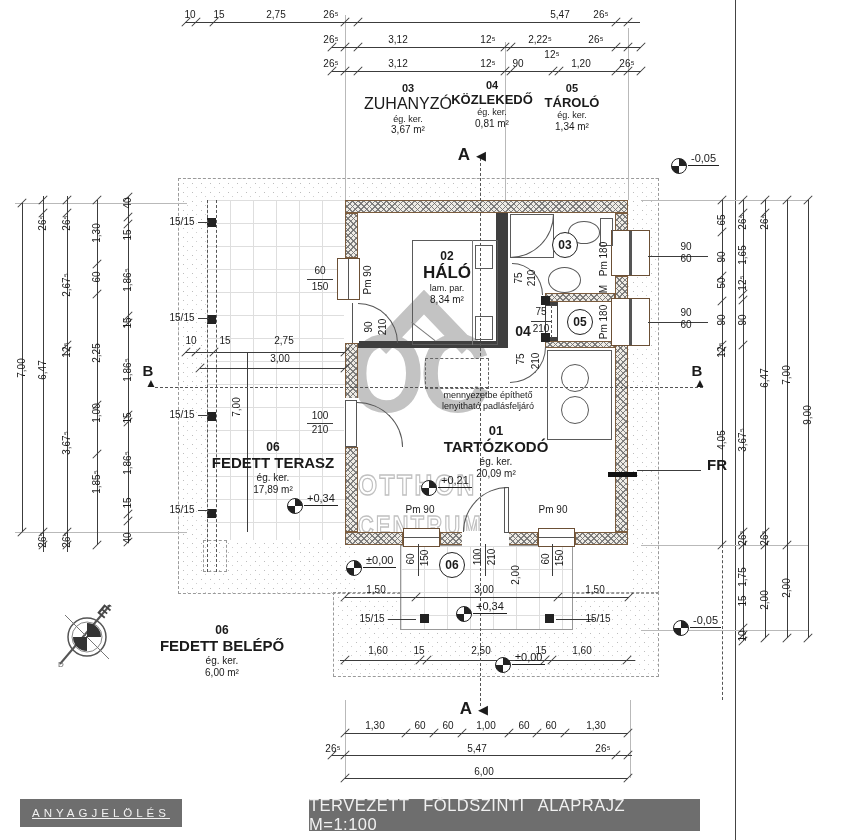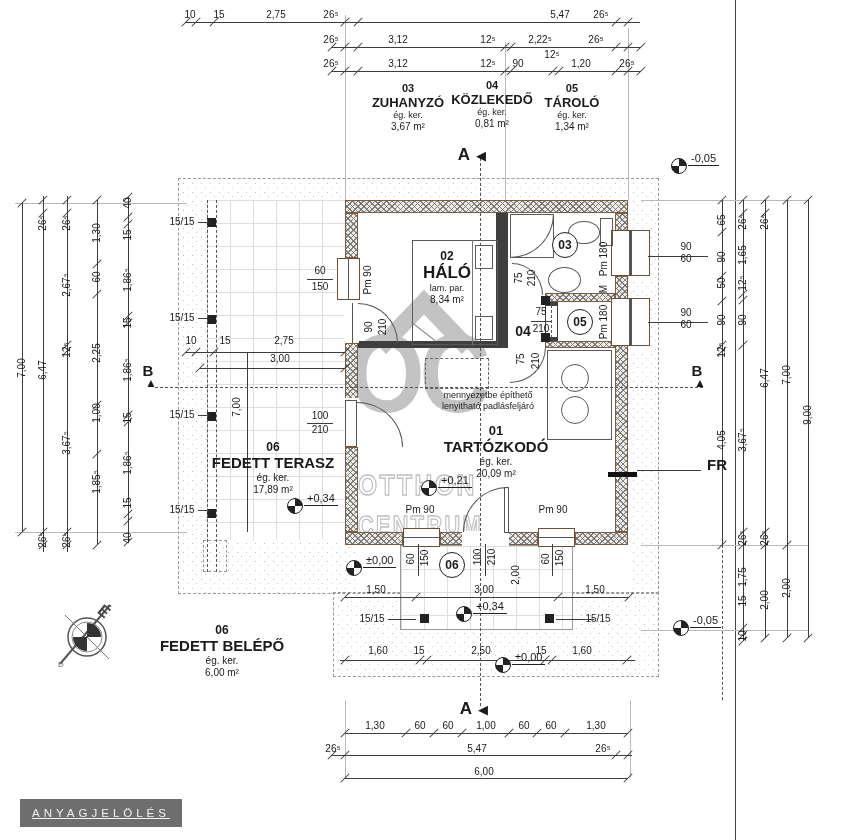--- a/index.html
+++ b/index.html
@@ -138,20 +138,23 @@
     <line x1="15" y1="20" x2="59" y2="64" stroke="#777" stroke-width="1"></line>
     <path d="M37,42 L37,28 A14,14 0 0 1 51,42 Z" fill="#333"></path>
     <path d="M37,42 L37,56 A14,14 0 0 1 23,42 Z" fill="#333"></path>
     <text x="49" y="18" font-size="16" font-weight="bold" fill="#444" transform="rotate(40 49 14)">É</text>
     <text x="8" y="72" font-size="8" fill="#666">D</text>
   </svg>
 
 
   <div class="fbox" style="left:20px;top:799px;width:162px;height:28px;">
     <span id="f-mat">ANYAGJELÖLÉS</span>
+  </div>
+  <div class="fbox" style="left:309px;top:799px;width:391px;height:32px;">
+    <span id="f-title">TERVEZETT FÖLDSZINTI ALAPRAJZ M=1:100</span>
   </div>
   <div class="sheetline" style="left:735px;top:0;width:1px;height:840px;"></div>
 
   <div id="gen">
       <div class="ln" style="left: 185px; top: 22px; width: 455px; height: 1px;"></div>
       <div class="ln" style="left: 332px; top: 47px; width: 309px; height: 1px;"></div>
       <div class="ln" style="left: 332px; top: 71px; width: 309px; height: 1px;"></div>
       <div class="ln" style="left: 345px; top: 733px; width: 283px; height: 1px;"></div>
       <div class="ln" style="left: 332px; top: 755px; width: 300px; height: 1px;"></div>
       <div class="ln" style="left: 345px; top: 778px; width: 283px; height: 1px;"></div>
@@ -477,21 +480,21 @@
       <div class="post" style="left: 207px; top: 218px; width: 9px; height: 9px;"></div>
       <div class="post" style="left: 207px; top: 315px; width: 9px; height: 9px;"></div>
       <div class="post" style="left: 207px; top: 412px; width: 9px; height: 9px;"></div>
       <div class="post" style="left: 207px; top: 509px; width: 9px; height: 9px;"></div>
       <div class="post" style="left: 420px; top: 614px; width: 9px; height: 9px;"></div>
       <div class="post" style="left: 545px; top: 614px; width: 9px; height: 9px;"></div>
       <div class="post" style="left: 541px; top: 296px; width: 9px; height: 9px;"></div>
       <div class="post" style="left: 541px; top: 333px; width: 9px; height: 9px;"></div>
       <div class="blk" style="left: 408px; top: 82px;">
         <span style="font-size: 11px; font-weight: bold;">03</span>
-        <span style="font-size: 13px; font-weight: bold;">ZUHANYZÓ</span>
+        <span style="font-size: 16px; font-weight: normal;">ZUHANYZÓ</span>
         <span style="font-size: 9px;">ég. ker.</span>
         <span style="font-size: 10px;">3,67 m²</span>
       </div>
       <div class="blk" style="left: 492px; top: 79px;">
         <span style="font-size: 11px; font-weight: bold;">04</span>
         <span style="font-size: 13px; font-weight: bold;">KÖZLEKEDŐ</span>
         <span style="font-size: 9px;">ég. ker.</span>
         <span style="font-size: 10px;">0,81 m²</span>
       </div>
       <div class="blk" style="left: 572px; top: 82px;">

